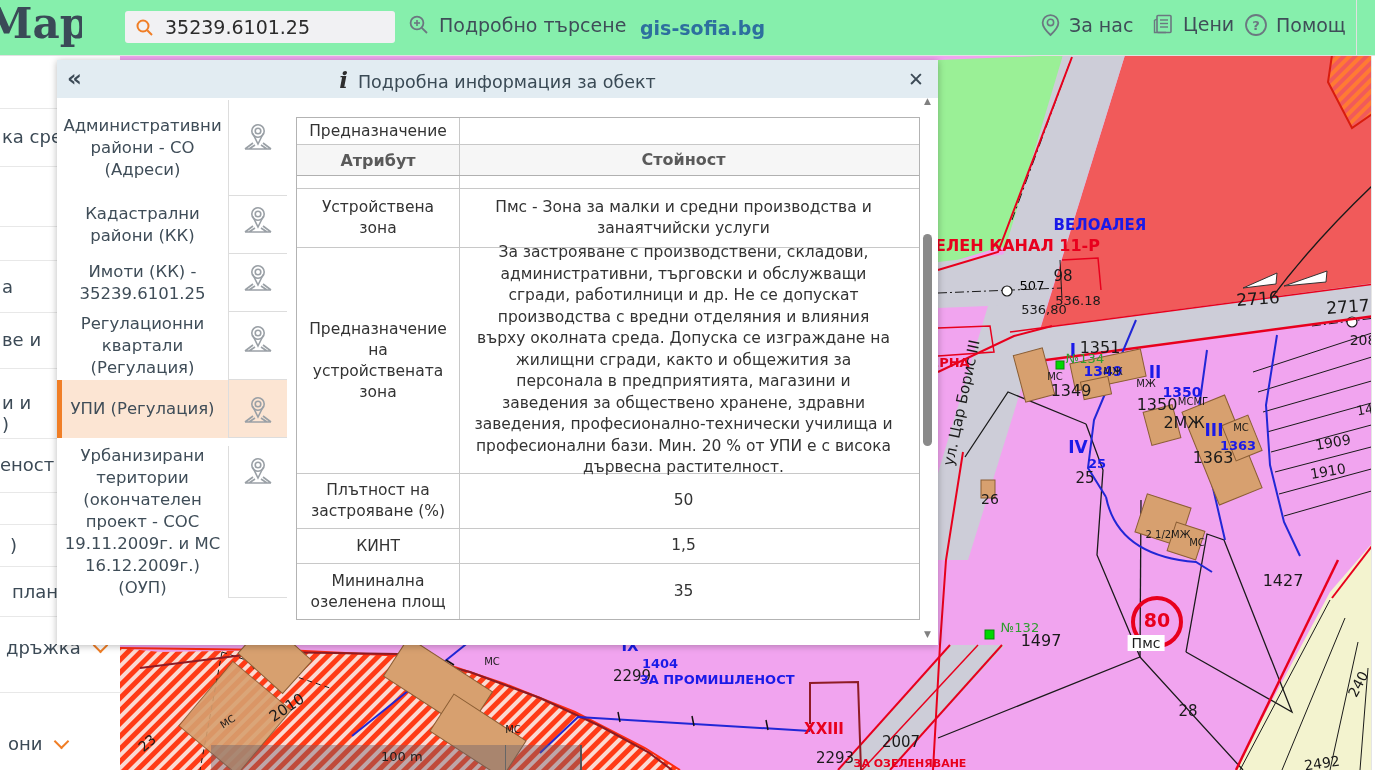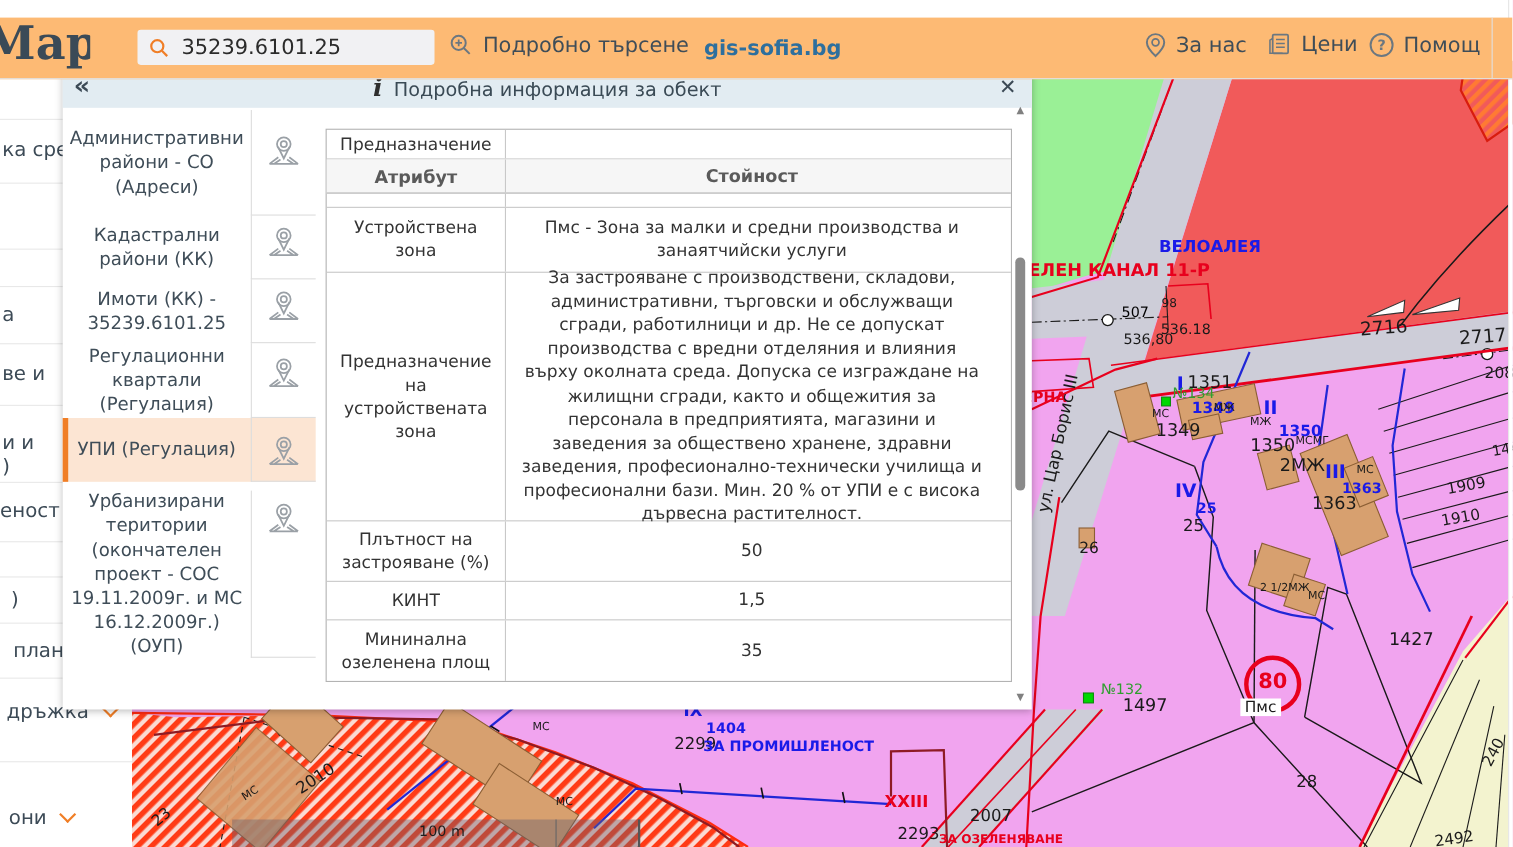--- a/index.html
+++ b/index.html
@@ -1,19 +1,19 @@
 <!DOCTYPE html>
 <html><head>
 <meta charset="utf-8">
 <style>
   html,body{margin:0;padding:0;background:#fff;}
   #app{position:relative;width:1375px;height:770px;overflow:hidden;
        font-family:"DejaVu Sans","Liberation Sans",sans-serif;color:#3c4a56;}
   
-  .topbar{position:absolute;left:0;top:16px;width:1375px;height:55px;background:#fdba74;
+  .topbar{position:absolute;left:0;top:0;width:1375px;height:55px;background:#86efac;
           border-bottom:1px solid #e2e2e2;z-index:40;}
   .logo{position:absolute;left:-14px;top:-4px;width:96px;height:55px;overflow:hidden;
         font-family:"DejaVu Serif","Liberation Serif",serif;font-weight:bold;
         font-size:42px;color:#3a4a57;line-height:55px;}
   .searchbox{position:absolute;left:125px;top:11px;width:270px;height:32px;background:#f1f1f3;
              border-radius:3px;display:flex;align-items:center;padding:0 10px;box-sizing:border-box;}
   .searchbox input{border:none;background:transparent;outline:none;font-size:19px;color:#2b2b2b;
                    width:210px;margin-left:9px;font-family:inherit;}
   .advsearch{position:absolute;left:408px;top:14px;display:flex;align-items:center;gap:9px;
              font-size:19px;color:#3f4d58;cursor:pointer;}
@@ -218,21 +218,21 @@
 
       <circle cx="1157" cy="622" r="24" fill="none" stroke="#E8001D" stroke-width="4"></circle>
 
       <rect x="1056" y="361" width="8" height="8" fill="#00D800" stroke="#0a8a0a"></rect>
       <rect x="985" y="630" width="9" height="9" fill="#00D800" stroke="#0a8a0a"></rect>
     </svg>
     <div id="map-labels">
         <span class="map-label" style="left: 980px; top: 170px; font-size: 15px; color: rgb(26, 26, 232); font-weight: bold; transform: translate(-50%, -50%);">ВЕЛОАЛЕЯ</span>
         <span class="map-label" style="left: 892px; top: 191px; font-size: 16px; color: rgb(232, 0, 29); font-weight: bold; transform: translate(-50%, -50%);">ТЕЛЕН КАНАЛ 11-Р</span>
         <span class="map-label" style="left: 912px; top: 230px; font-size: 13px; color: #000000; transform: translate(-50%, -50%);">507</span>
-        <span class="map-label" style="left: 943px; top: 221px; font-size: 11px; color: rgb(26, 26, 26); transform: translate(-50%, -50%);">98</span>
+        <span class="map-label" style="left: 943px; top: 221px; font-size: 15px; color: rgb(26, 26, 26); transform: translate(-50%, -50%);">98</span>
         <span class="map-label" style="left: 958px; top: 245px; font-size: 13px; color: rgb(26, 26, 26); transform: translate(-50%, -50%);">536.18</span>
         <span class="map-label" style="left: 924px; top: 254px; font-size: 13px; color: rgb(26, 26, 26); transform: translate(-50%, -50%);">536,80</span>
         <span class="map-label" style="left: 1138px; top: 244px; font-size: 17px; color: rgb(26, 26, 26); transform: translate(-50%, -50%) rotate(-4deg);">2716</span>
         <span class="map-label" style="left: 1228px; top: 252px; font-size: 17px; color: rgb(26, 26, 26); transform: translate(-50%, -50%) rotate(-4deg);">2717</span>
         <span class="map-label" style="left: 1243px; top: 285px; font-size: 14px; color: rgb(26, 26, 26); transform: translate(-50%, -50%);">208</span>
         <span class="map-label" style="left: 830px; top: 307px; font-size: 13px; color: rgb(232, 0, 29); font-weight: bold; transform: translate(-50%, -50%);">ЕРНА</span>
         <span class="map-label" style="left: 842px; top: 348px; font-size: 15px; color: rgb(26, 26, 26); transform: translate(-50%, -50%) rotate(-78deg);">ул. Цар Борис III</span>
         <span class="map-label" style="left: 953px; top: 295px; font-size: 17px; color: rgb(26, 26, 232); font-weight: bold; transform: translate(-50%, -50%);">I</span>
         <span class="map-label" style="left: 965px; top: 303px; font-size: 13px; color: rgb(47, 158, 47); transform: translate(-50%, -50%);">№134</span>
         <span class="map-label" style="left: 980px; top: 293px; font-size: 16px; color: rgb(26, 26, 26); transform: translate(-50%, -50%);">1351</span>

